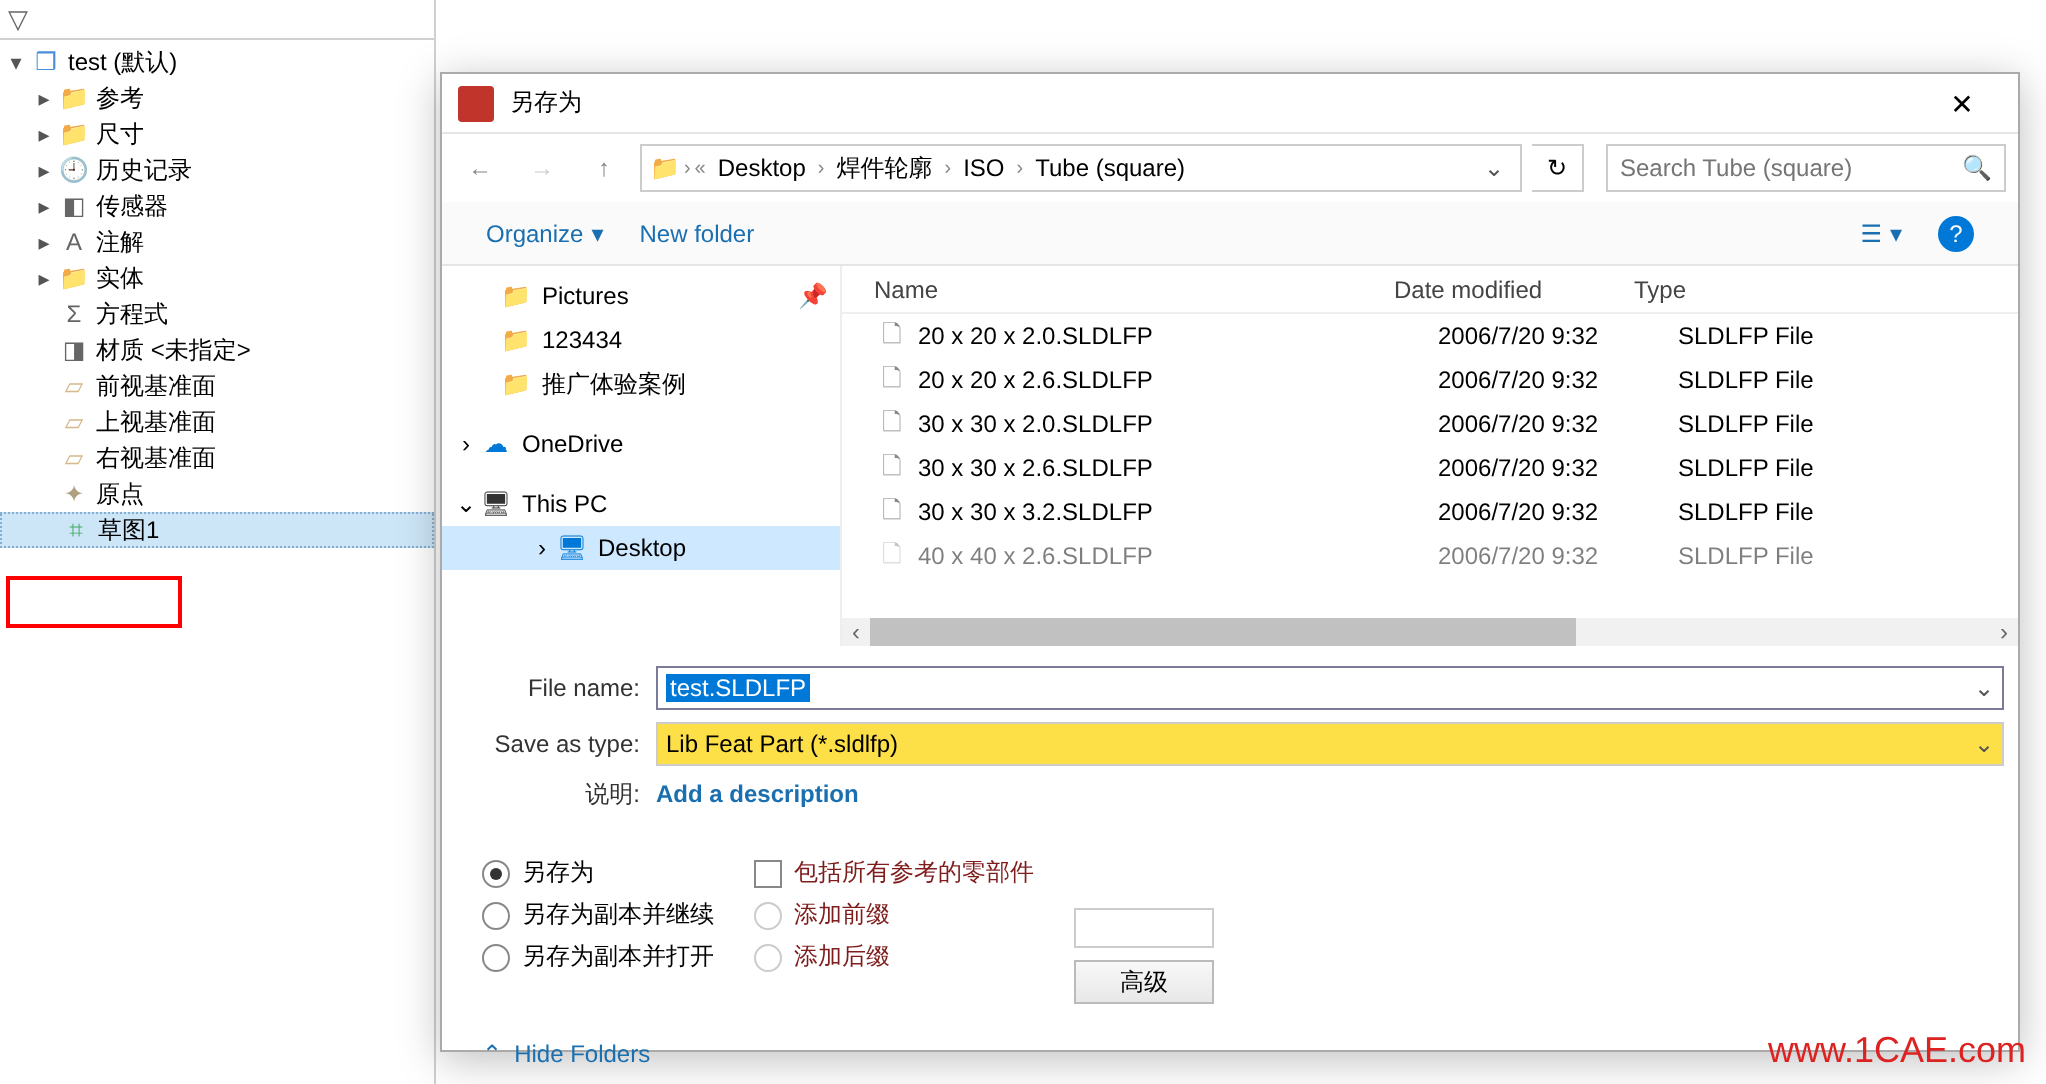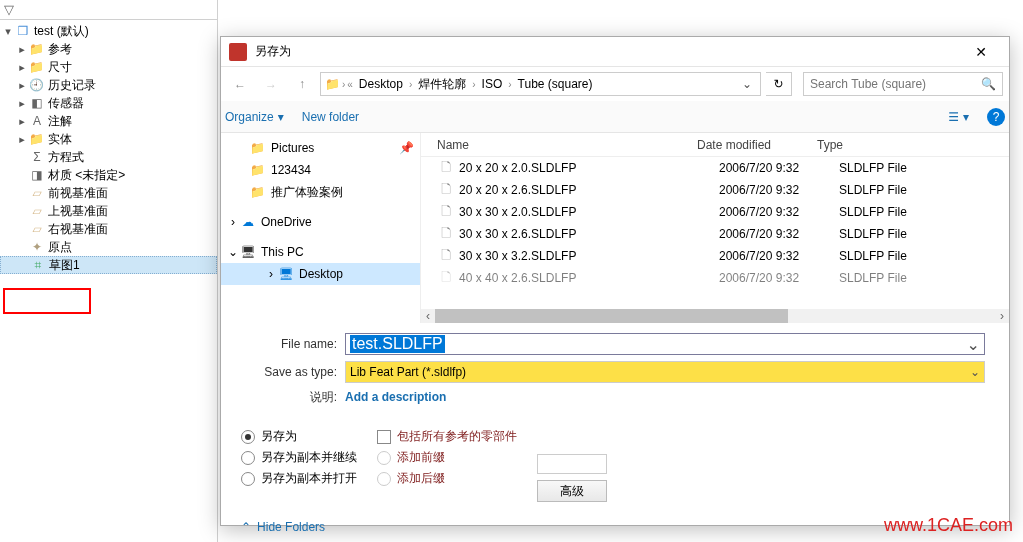--- a/index.html
+++ b/index.html
@@ -114,21 +114,21 @@
       padding: 0 6px;
       margin-left: 6px;
     }
     .search-box input { flex:1; border:none; outline:none; font-size:12px; color:#888; }
     .search-icon { color:#666; cursor:pointer; }
 
     .toolbar {
       display: flex;
       align-items: center;
       height: 32px;
-      padding: 0 4px;
+      padding: 0 22px;
       gap: 18px;
       color: #1a6fb0;
       border-bottom: 1px solid #e5e5e5;
       background: #fafafa;
     }
     .toolbar .tb-item { cursor:pointer; display:flex; align-items:center; gap:4px; }
     .toolbar .spacer { flex:1; }
     .tb-dropdown { color:#1a6fb0; }
     .help-icon { width:18px; height:18px; background:#0078d7; color:#fff; border-radius:50%; display:flex;align-items:center;justify-content:center;font-size:12px;cursor:pointer;}
 
@@ -147,24 +147,24 @@
     .col-date { width:120px; }
     .col-type { width:90px; }
     .fl-rows {height:155px; overflow:hidden;}
     .fl-row { display:flex; padding:2px 16px; font-size:12px; height:22px; align-items:center;}
     .fl-row .ficon { width:18px; color:#888; margin-right:4px; display:flex;align-items:center;justify-content:center;}
     .fl-row .col { padding-right:10px; white-space:nowrap; overflow:hidden; text-overflow:ellipsis;}
     .fl-scroll-h { position:absolute; bottom:0; left:0; right:0; height:14px; background:#f1f1f1; display:flex;}
     .fl-scroll-h .thumb {height:100%; width:60%; background:#c1c1c1;}
     .fl-scroll-h .arrow {width:14px;height:14px;display:flex;align-items:center;justify-content:center;color:#666;}
 
-    .form-area { padding:10px 24px; }
+    .form-area { padding:10px 7px; }
     .form-row { display:flex; align-items:center; margin-bottom:6px; }
     .form-label { width:100px; text-align:right; padding-right:8px; font-size:12px; color:#333;}
-    .form-input { flex:1; height:22px; border:1px solid #7a7a9b; padding:0 4px; font-size:16px; display:flex; align-items:center;}
+    .form-input { flex:1; height:22px; border:1px solid #7a7a9b; padding:0 4px; font-size:12px; display:flex; align-items:center;}
     .form-input.selected-text { background:#fff;}
     .form-input .sel { background:#0078d7; color:#fff; padding:0 2px;}
     .form-select { flex:1; height:22px; border:1px solid #ccc; padding:0 4px; font-size:12px; display:flex; align-items:center; background:#fde047;}
     .dropdown-arrow { color:#555; padding-left:6px;}
     .desc-link { color:#1a6fb0; font-size:12px; margin-left:108px; margin-top:-2px; cursor:pointer;}
 
     .options-area { padding:6px 20px 10px; display:flex; gap:20px;}
     .opt-col { display:flex; flex-direction:column; gap:4px; font-size:12px;}
     .radio-line, .check-line { display:flex; align-items:center; gap:6px;}
     .radio-dot, .check-box { width:14px; height:14px; border:1px solid #888; display:flex; align-items:center; justify-content:center; font-size:9px;}

